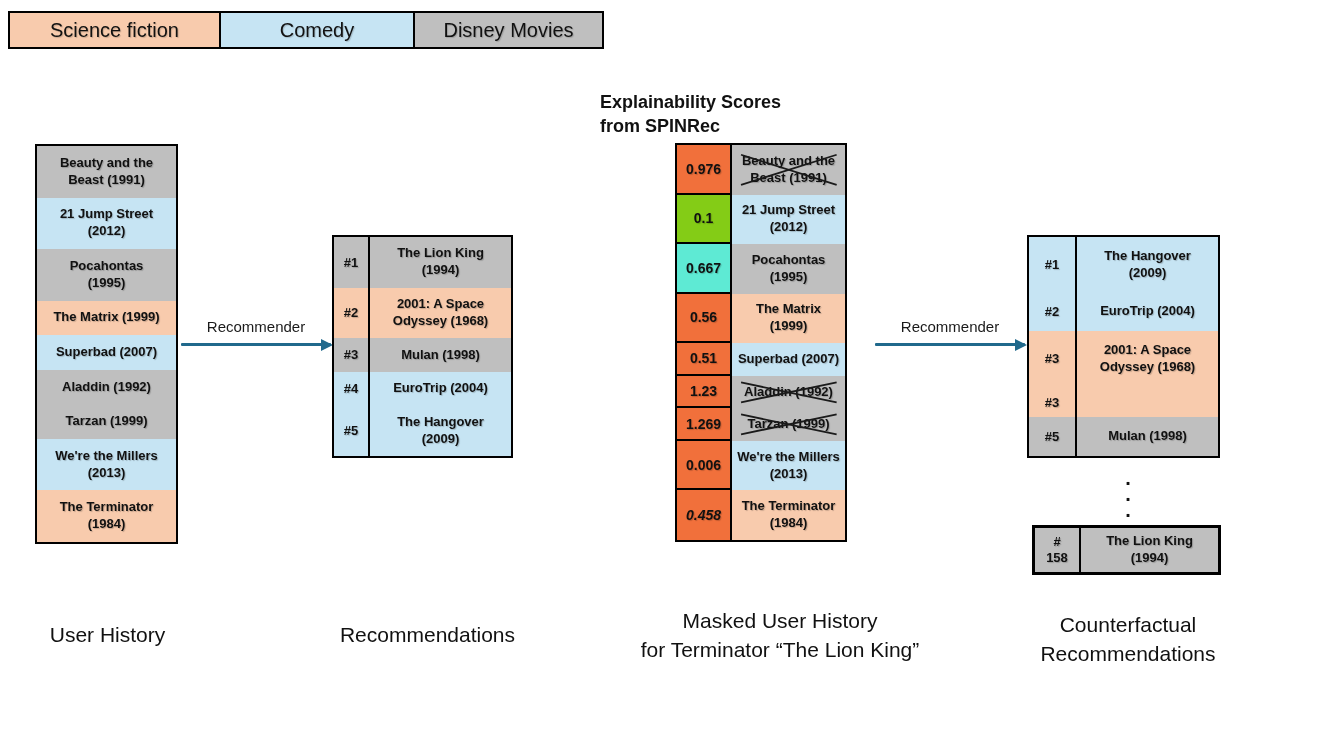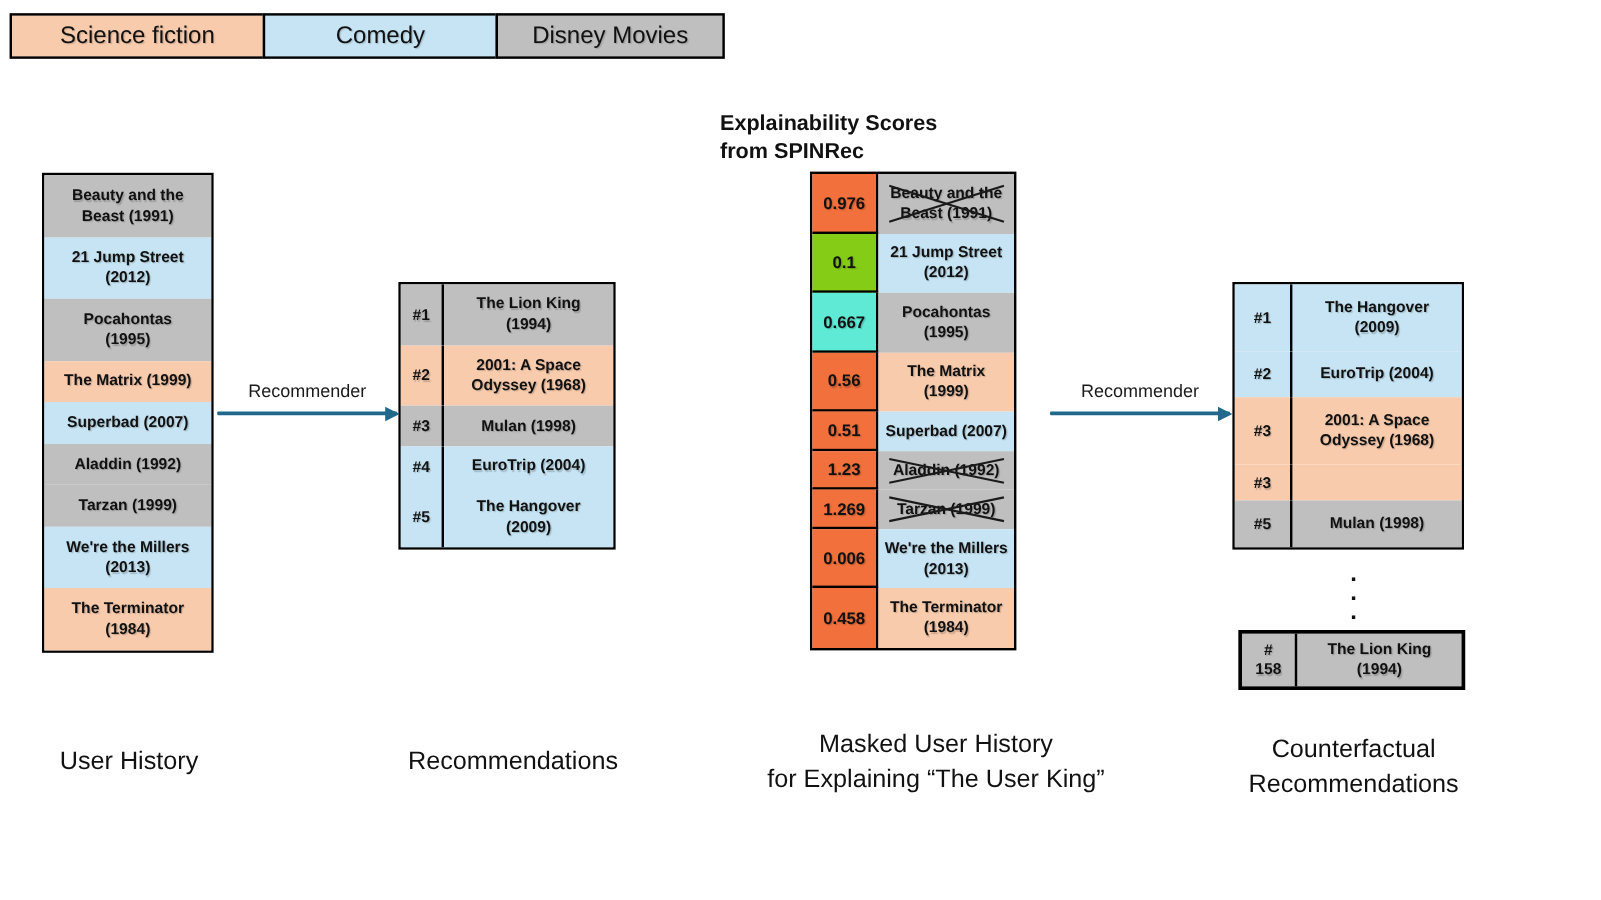--- a/index.html
+++ b/index.html
@@ -36,21 +36,21 @@
     font-weight:bold;font-size:13px;line-height:1.3;text-align:center;
     white-space:pre-line;padding:3px 4px;position:relative;
     text-shadow:1px 1px 1px rgba(0,0,0,0.2);}
 
   
   .m-row{flex:1 1 auto;display:flex;align-items:stretch;}
   .m-score{flex:0 0 55px;display:flex;align-items:center;justify-content:center;
     font-weight:bold;font-size:14px;border-right:2px solid #000;
     border-bottom:2px solid #000;box-sizing:border-box;
     text-shadow:1px 1px 1px rgba(0,0,0,0.2);}
-  .m-row:last-child .m-score{border-bottom:none;}
+  .m-row:last-child .m-score{border-bottom:none;font-style:italic;}
   .m-movie{flex:1 1 auto;display:flex;align-items:center;justify-content:center;
     font-weight:bold;font-size:13px;line-height:1.3;text-align:center;
     white-space:pre-line;padding:3px 4px;position:relative;
     text-shadow:1px 1px 1px rgba(0,0,0,0.2);}
   .cross{position:absolute;left:5%;top:12%;width:90%;height:76%;pointer-events:none;}
 
   
   .explain-header{position:absolute;left:600px;top:90px;width:215px;
     text-align:left;font-weight:bold;font-size:18px;line-height:1.35;}
   .caption{position:absolute;font-size:21px;color:#111;text-align:center;line-height:1.4;}
@@ -237,20 +237,20 @@
     <div class="tail-rank">#
 158</div>
     <div class="tail-movie" id="tail-movie">The Lion King
 (1994)</div>
   </div>
 
   <div class="caption" style="left:0px;top:620px;width:215px">User History</div>
   <div class="caption" style="left:320px;top:620px;width:215px">Recommendations</div>
   <div class="caption" style="left:618px;top:606px;width:324px">
     <div>Masked User History</div>
-    <div>for Explaining “The User King”</div>
+    <div>for Terminator “The Lion King”</div>
   </div>
   <div class="caption" style="left:1013px;top:610px;width:230px">
     <div>Counterfactual</div>
     <div>Recommendations</div>
   </div>
 
 </div>
 
 </body></html>

